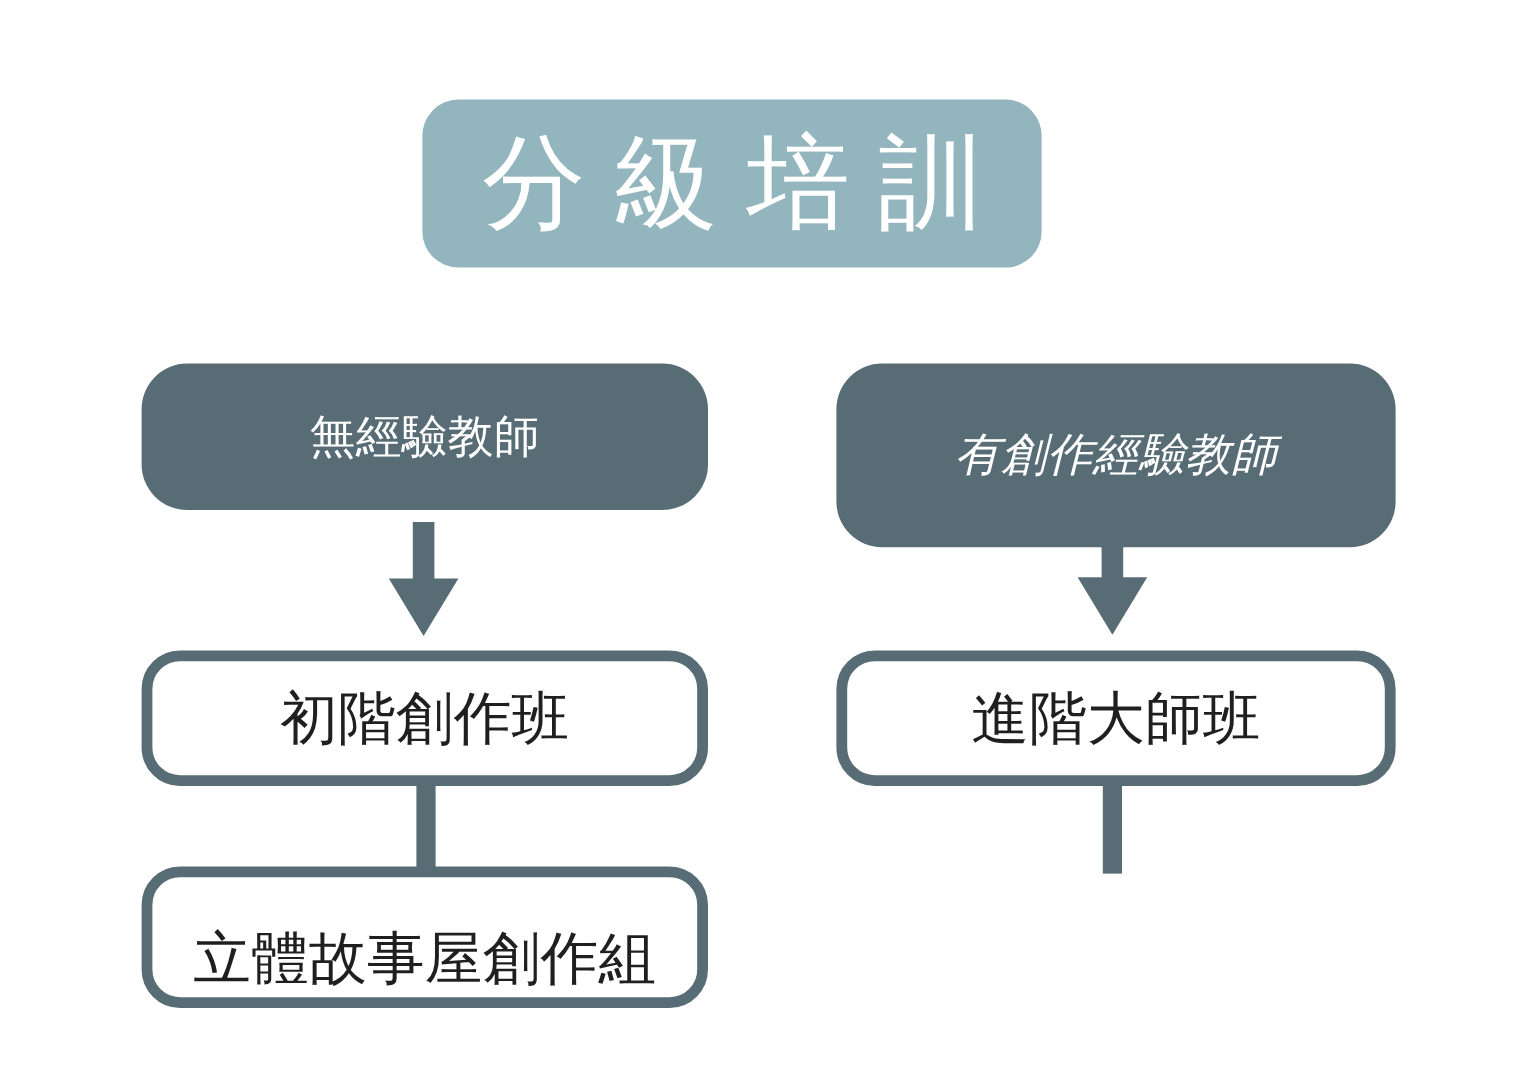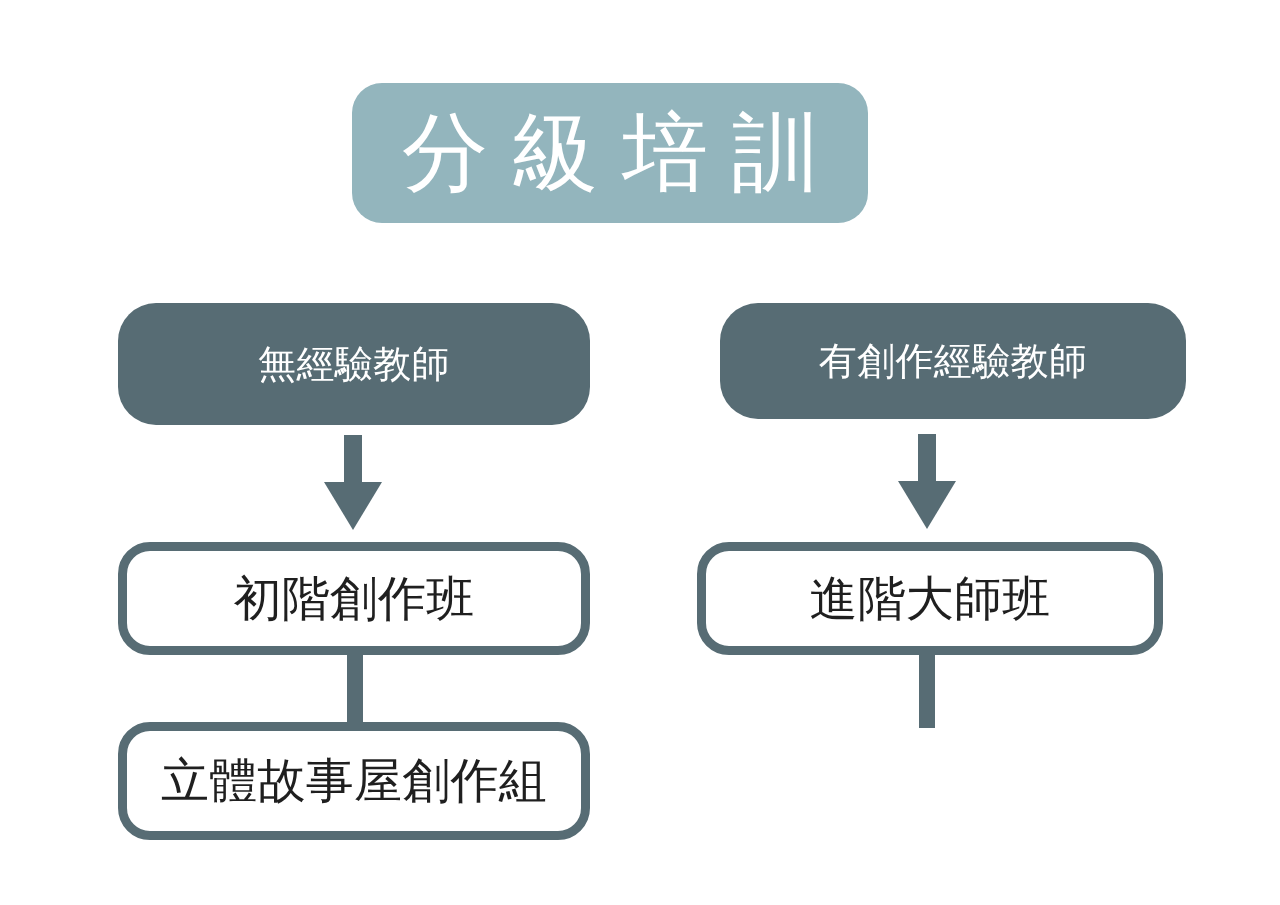--- a/index.html
+++ b/index.html
@@ -38,34 +38,34 @@
   
   .header-box {
     background: #576c74;
     border-radius: 38px;
     color: #ffffff;
     font-size: 38px;
     font-weight: 400;
     letter-spacing: 0.01em;
   }
   .header-left  { left: 118px; top: 303px; width: 472px; height: 122px; }
-  .header-right { left: 720px; top: 303px; width: 466px; height: 116px; }
+  .header-right { left: 697px; top: 303px; width: 466px; height: 153px; font-style: italic; }
   
   .step-box {
     background: #ffffff;
     border: 9px solid #576c74;
     border-radius: 32px;
     color: #1f1f1f;
     font-size: 48px;
     font-weight: 400;
     letter-spacing: 0.005em;
   }
   .step-l1 { left: 118px; top: 542px; width: 472px; height: 113px; }
   .step-r1 { left: 697px; top: 542px; width: 466px; height: 113px; }
-  .step-l2 { left: 118px; top: 722px; width: 472px; height: 118px; }
+  .step-l2 { left: 118px; top: 722px; width: 472px; height: 118px; align-items: flex-end; }
   .step-r2 { left: 697px; top: 722px; width: 466px; height: 120px; }
   
   .arrow {
     position: absolute;
     width: 58px;
     height: 95px;
   }
   .arrow-left  { left: 324px; top: 435px; }
   .arrow-right { left: 898px; top: 434px; }
   

